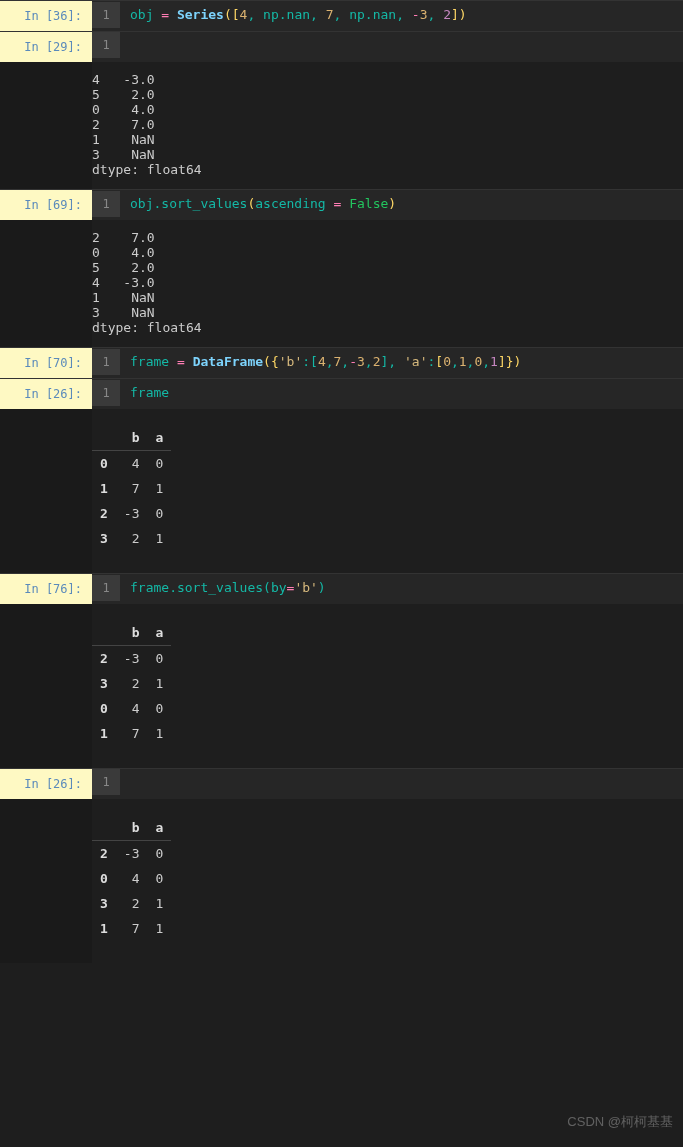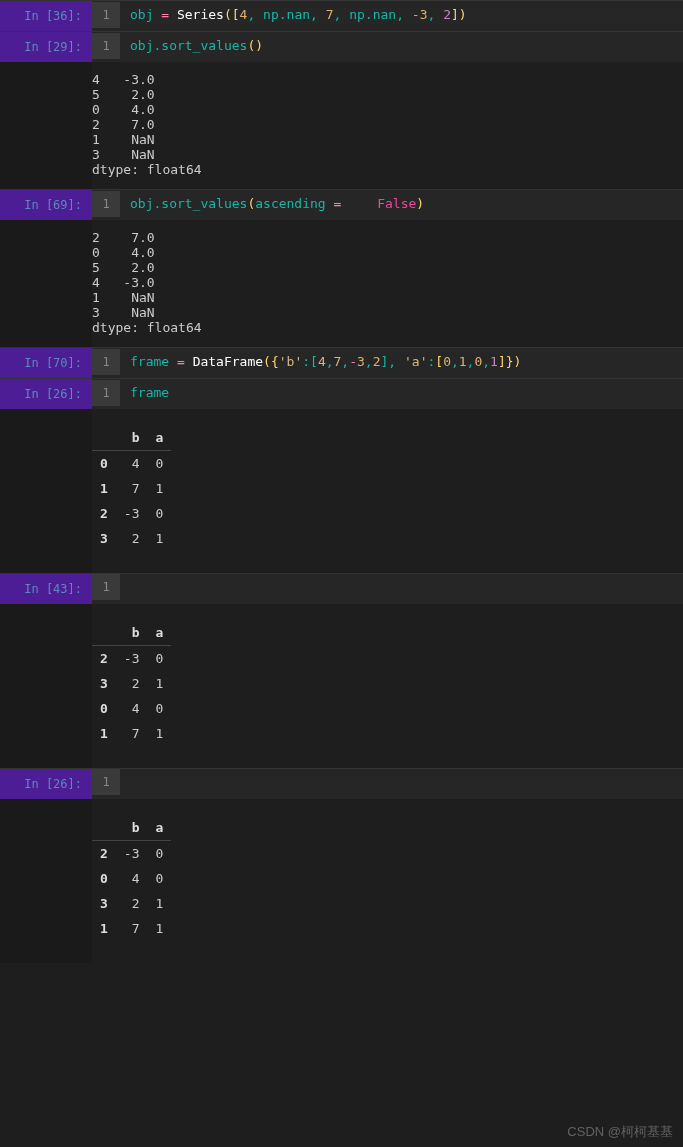--- a/index.html
+++ b/index.html
@@ -14,21 +14,21 @@
   display: flex;
   border-top: 1px solid #333;
 }
 .prompt {
   width: 92px;
   padding: 8px 10px 8px 0;
   text-align: right;
   color: #5a8abb;
   font-size: 12px;
   flex-shrink: 0;
-  background: #4c1d95;
+  background: #fef9c3;
 }
 .inarea {
   flex: 1;
   background: #262626;
 }
 .code-row {
   display: flex;
   align-items: center;
 }
 .linenum {
@@ -73,30 +73,30 @@
   color: #ddd;
 }
 .df-table thead th {
   border-bottom: 1px solid #444;
 }
 .df-table .idx {
   font-weight: bold;
 }
 .c-w  { color: #14b8a6; }
 .c-op { color: #ff7db4; }
-.c-fn { color: #ffffff; }
+.c-fn { color: #7dd3fc; font-weight: bold; }
 .c-num{ color: #dbb270; }
 .c-num2{ color: #c586c0; }
-.c-kw { color: #ec4899; margin-left: 28px; }
+.c-kw { color: #22c55e; }
 .c-str{ color: #d6b97d; }
 .c-br { color: #ffd866; }
 .watermark {
   position: fixed;
   right: 10px;
-  bottom: 6px;
+  bottom: 16px;
   color: rgba(220,220,220,0.35);
   font-size: 13px;
   font-family: sans-serif;
   text-align: right;
 }
 </style>
 </head>
 <body>
 
 <div id="notebook">
@@ -107,21 +107,20 @@
           <div class="linenum">1</div>
           <div class="code"><span class="c-w">obj </span><span class="c-op">=</span><span class="c-w"> </span><span class="c-fn">Series</span><span class="c-br">(</span><span class="c-br">[</span><span class="c-num">4</span><span class="c-w">, np.nan, </span><span class="c-num">7</span><span class="c-w">, np.nan, </span><span class="c-op">-</span><span class="c-num">3</span><span class="c-w">, </span><span class="c-num2">2</span><span class="c-br">]</span><span class="c-br">)</span></div>
         </div>
       </div>
     </div>
     <div class="cell">
       <div class="prompt">In [29]:</div>
       <div class="inarea">
         <div class="code-row">
           <div class="linenum">1</div>
-          <div class="code"><span class="c-w">obj.sort_values</span><span class="c-br">(</span><span class="c-br">)</span></div>
         </div>
       </div>
     </div>
     <div class="out-cell">
       <div class="out-prompt"></div>
       <div class="output"><span>4   -3.0
 5    2.0
 0    4.0
 2    7.0
 1    NaN
@@ -163,24 +162,25 @@
           <div class="linenum">1</div>
           <div class="code"><span class="c-w">frame</span></div>
         </div>
       </div>
     </div>
     <div class="out-cell">
       <div class="out-prompt"></div>
       <div class="output"><table class="df-table"><thead><tr><th></th><th>b</th><th>a</th></tr></thead><tbody><tr><th class="idx">0</th><td>4</td><td>0</td></tr><tr><th class="idx">1</th><td>7</td><td>1</td></tr><tr><th class="idx">2</th><td>-3</td><td>0</td></tr><tr><th class="idx">3</th><td>2</td><td>1</td></tr></tbody></table></div>
     </div>
     <div class="cell">
-      <div class="prompt">In [43]:</div>
+      <div class="prompt">In [76]:</div>
       <div class="inarea">
         <div class="code-row">
           <div class="linenum">1</div>
+          <div class="code"><span class="c-w">frame.sort_values(by</span><span class="c-op">=</span><span class="c-str">'b'</span><span class="c-w">)</span></div>
         </div>
       </div>
     </div>
     <div class="out-cell">
       <div class="out-prompt"></div>
       <div class="output"><table class="df-table"><thead><tr><th></th><th>b</th><th>a</th></tr></thead><tbody><tr><th class="idx">2</th><td>-3</td><td>0</td></tr><tr><th class="idx">3</th><td>2</td><td>1</td></tr><tr><th class="idx">0</th><td>4</td><td>0</td></tr><tr><th class="idx">1</th><td>7</td><td>1</td></tr></tbody></table></div>
     </div>
     <div class="cell">
       <div class="prompt">In [26]:</div>
       <div class="inarea">

